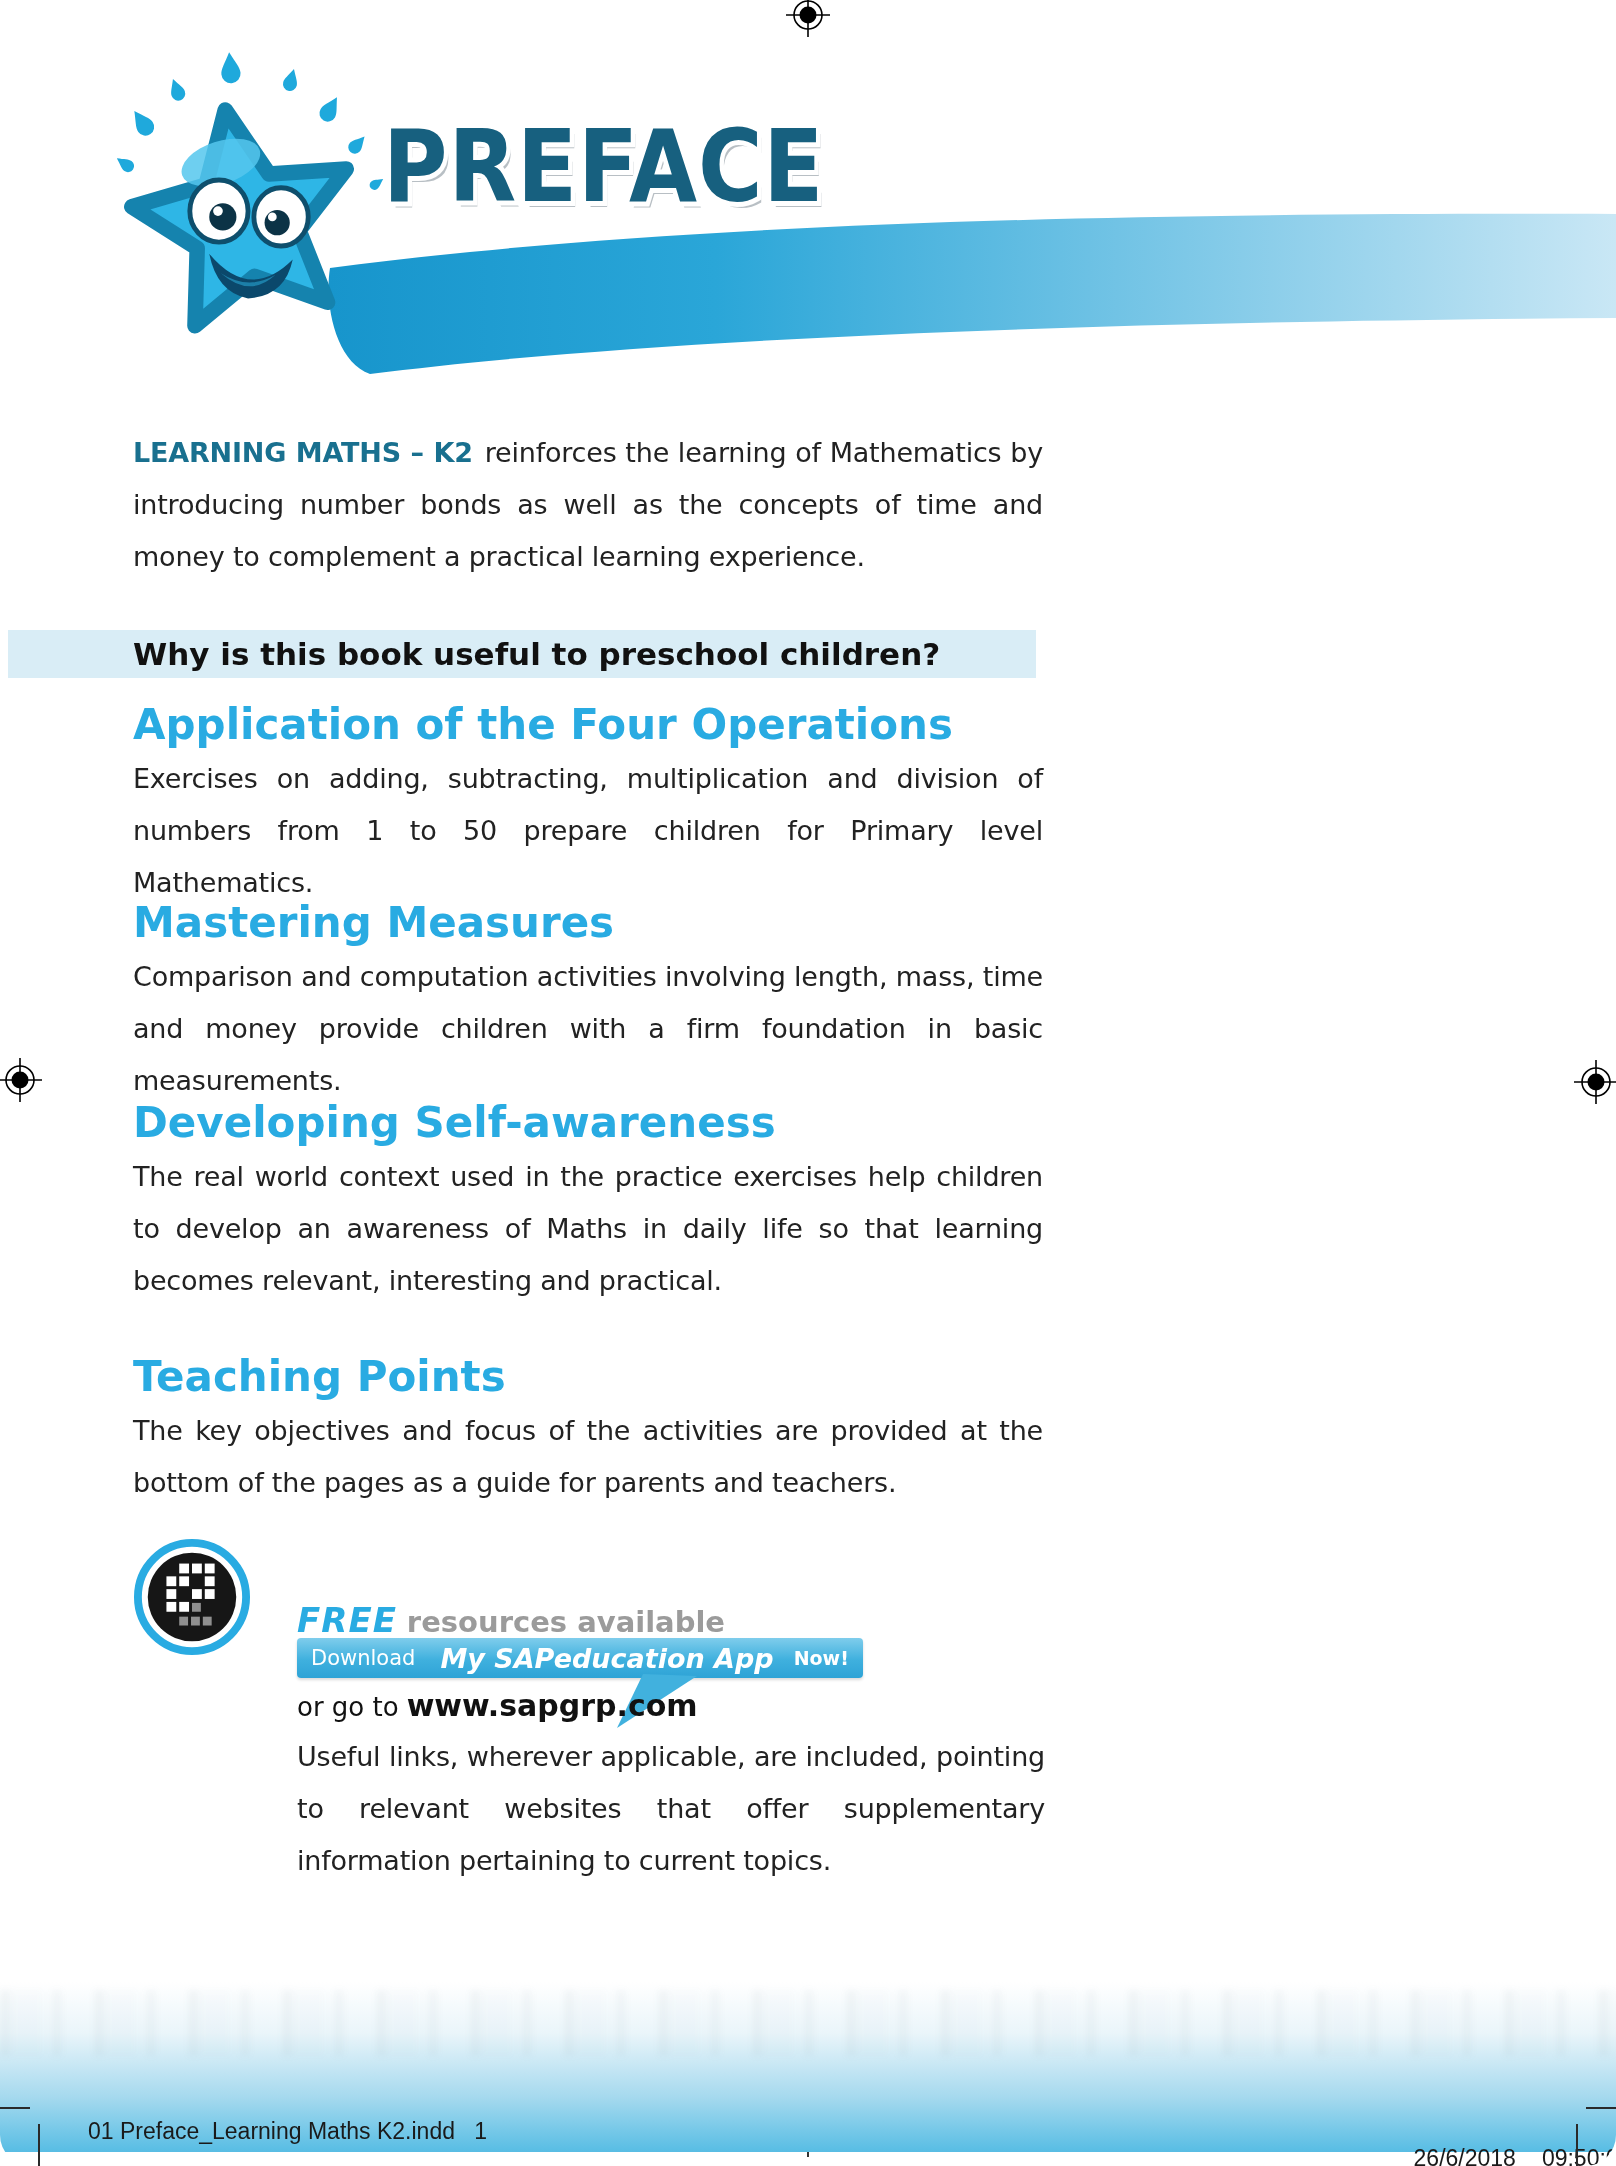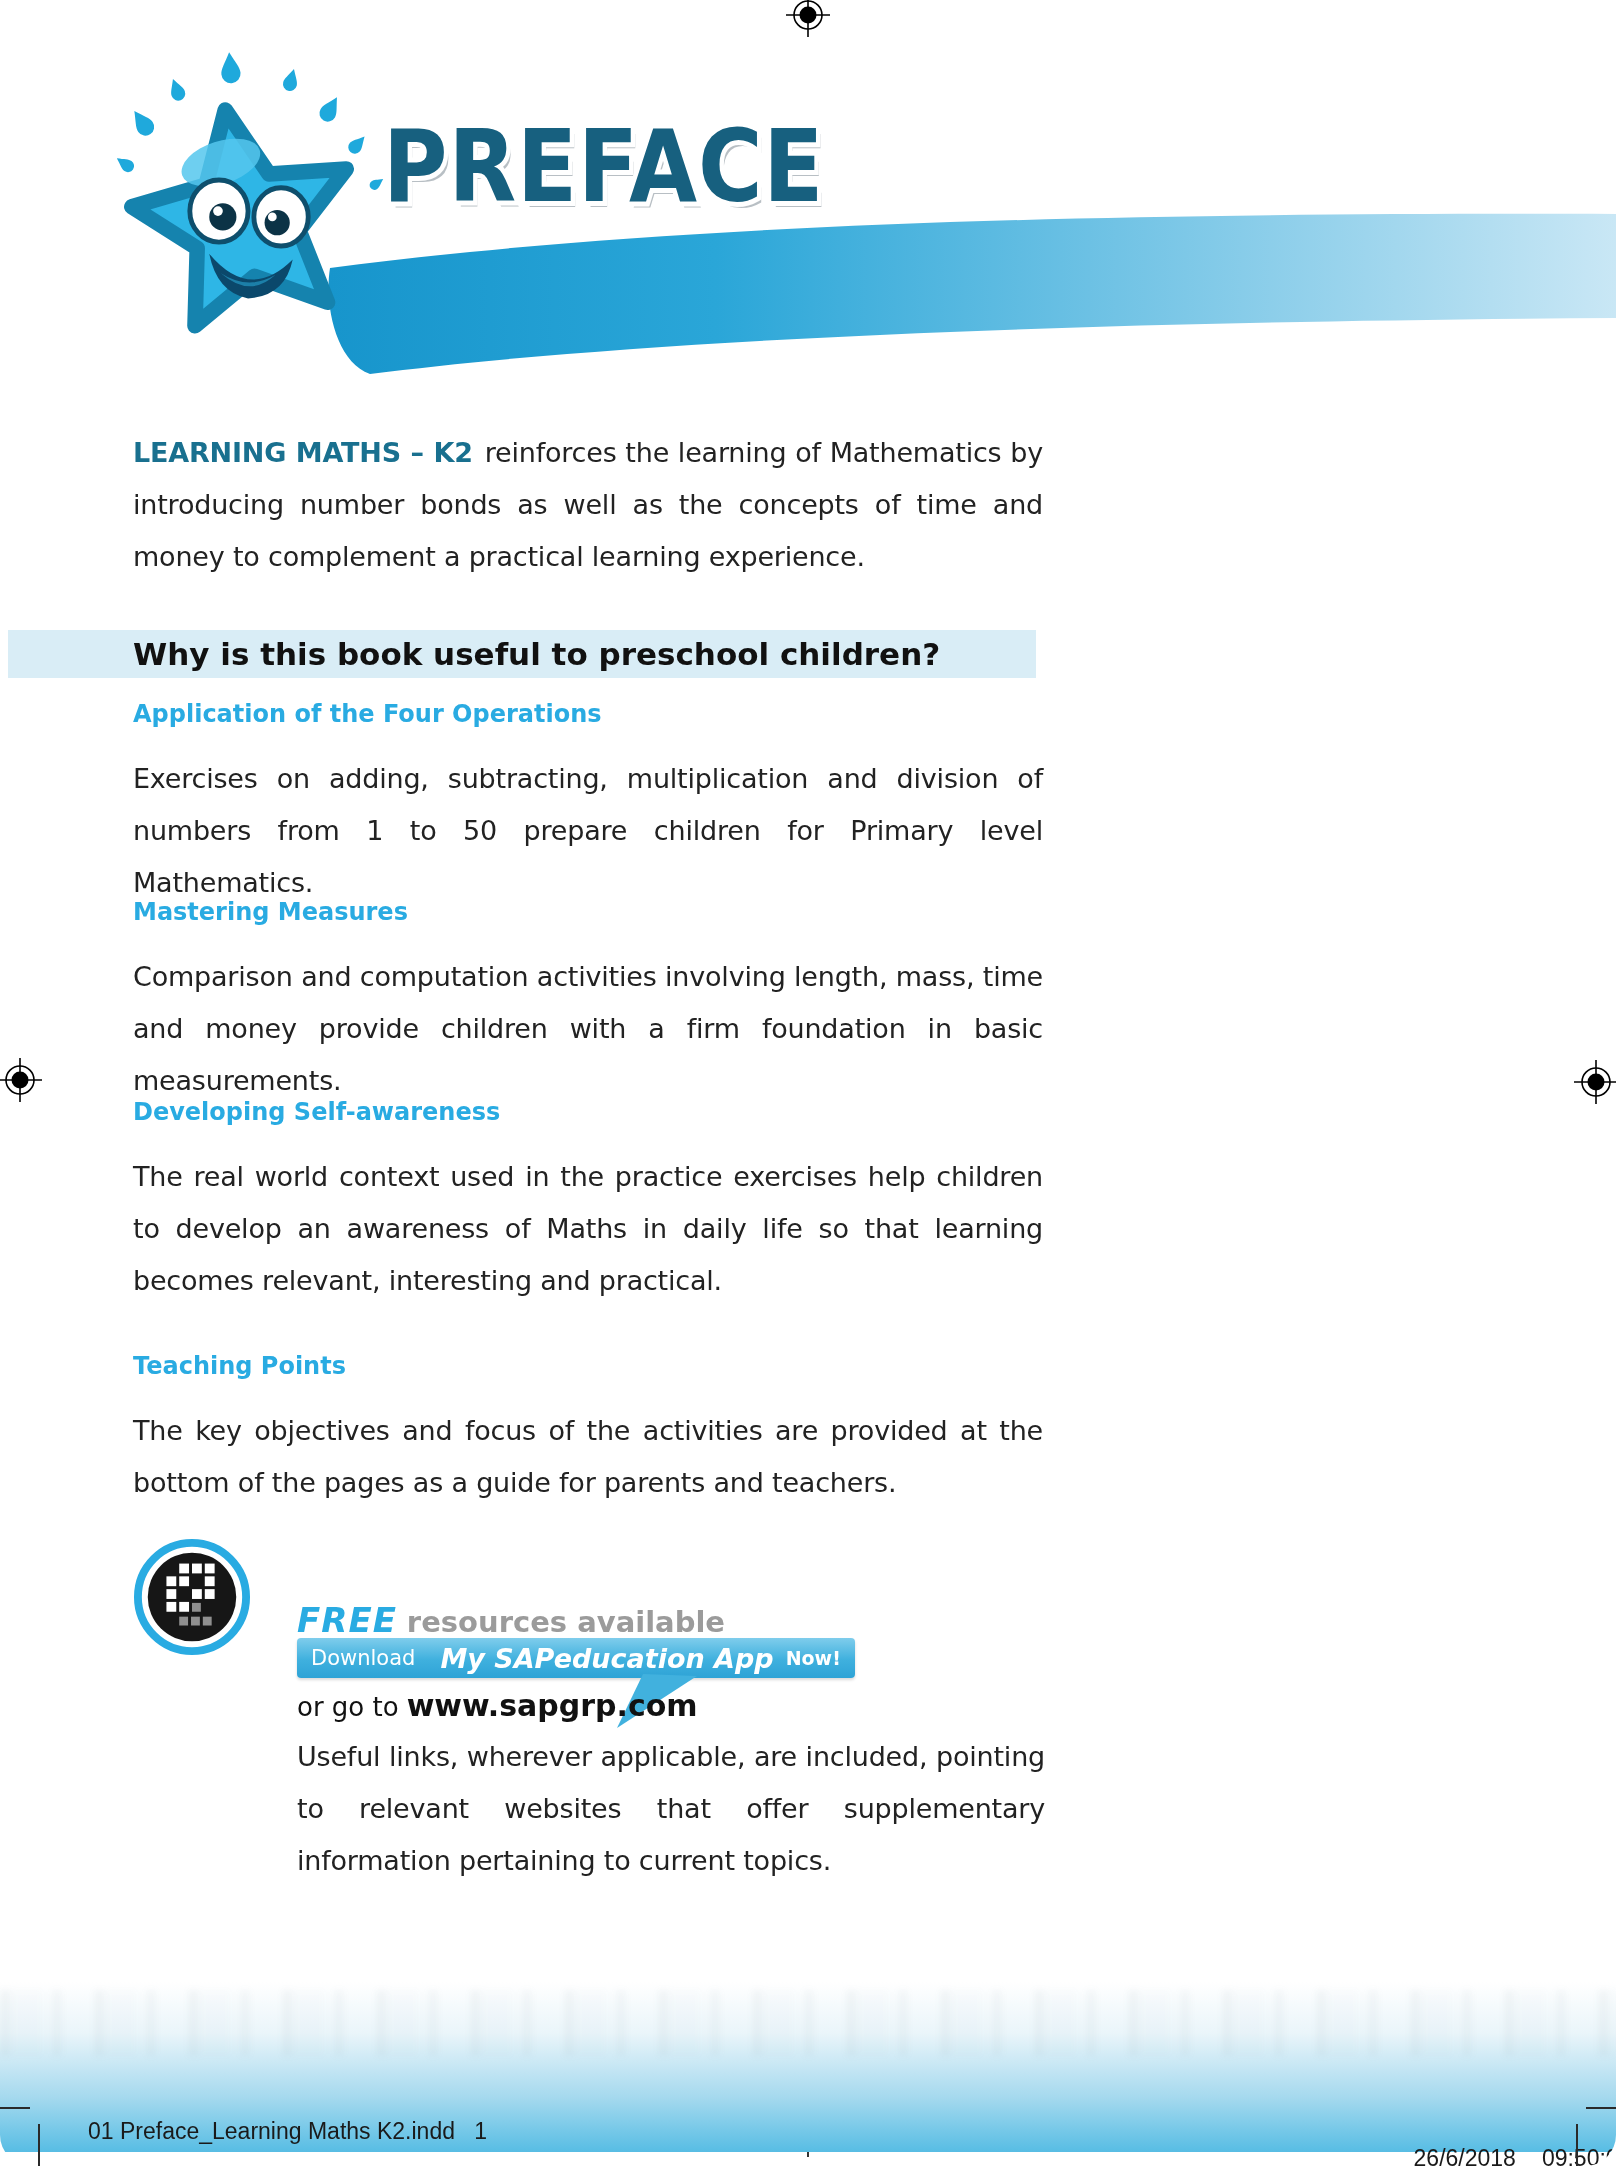--- a/index.html
+++ b/index.html
@@ -16,38 +16,38 @@
   .title-wrap{position:absolute;left:383px;top:108px;transform:scaleX(0.88);transform-origin:left top;}
   .title-back,.title-front{font-size:100px;font-weight:900;letter-spacing:1px;
         font-family:"DejaVu Sans","Liberation Sans",sans-serif;white-space:nowrap;}
   .title-back{position:absolute;left:0;top:0;color:#17607f;-webkit-text-stroke:10px #ffffff;
         text-shadow:5px 6px 0 rgba(125,138,148,0.55);}
   .title-front{position:relative;color:#17607f;}
 
   
   .body-text{font-size:27px;line-height:52px;color:#222222;text-align:justify;letter-spacing:-0.2px;}
   .lead{font-weight:bold;color:#19708f;padding-right:12px;}
-  .cyan-head{font-size:24px;font-weight:bold;color:#29abe2;margin:0;white-space:nowrap;}
+  .cyan-head{font-size:42px;font-weight:bold;color:#29abe2;margin:0;white-space:nowrap;}
   .qbanner{position:absolute;left:8px;top:630px;width:1028px;height:48px;background:#d9edf6;}
   .qbanner-text{position:absolute;left:125px;top:0;height:52px;line-height:48px;
         font-size:31px;font-weight:bold;color:#111;white-space:nowrap;}
 
   
   .el-logo{position:absolute;left:133px;top:1538px;width:118px;height:118px;}
   .el-title{position:absolute;left:295px;top:1540px;font-size:46px;font-weight:bold;color:#29abe2;
         letter-spacing:3px;white-space:nowrap;}
   .free-line{position:absolute;left:297px;top:1600px;white-space:nowrap;}
   .free-word{font-size:34px;font-weight:bold;font-style:italic;color:#29abe2;letter-spacing:1px;}
   .free-rest{font-size:29px;font-weight:bold;color:#9b9b9b;margin-left:10px;}
   .app-banner{position:absolute;left:297px;top:1638px;height:40px;padding:0 14px;border-radius:4px;
         background:linear-gradient(180deg,#7fcdec 0%,#3fb0de 55%,#2ea3d6 100%);
         display:inline-flex;align-items:center;white-space:nowrap;box-shadow:0 2px 3px rgba(0,0,0,0.15);}
   .ab-prefix{font-size:21px;color:#ffffff;margin-right:25px;}
   .ab-app{font-size:27px;color:#ffffff;font-weight:bold;font-style:italic;}
-  .ab-now{font-size:19px;color:#ffffff;font-weight:bold;margin-left:12px;}
+  .ab-now{font-size:19px;color:#ffffff;font-weight:bold;margin-left:20px;}
   .banner-tail{position:absolute;left:595px;top:1674px;width:110px;height:56px;}
   .goto-line{position:absolute;left:297px;top:1688px;white-space:nowrap;}
   .goto-prefix{font-size:26px;color:#111;}
   .goto-url{font-size:30px;font-weight:bold;color:#111;margin-left:8px;}
 
   
   .footer-grad{position:absolute;left:0;top:1982px;width:1616px;height:170px;
         background:linear-gradient(180deg,rgba(255,255,255,0) 0%,#eaf5fa 30%,#a5d9ee 68%,#57bde4 100%);}
   .footer-pattern{position:absolute;left:0;top:8px;width:100%;height:66px;opacity:0.55;filter:blur(3px);
         background:repeating-linear-gradient(90deg,rgba(120,140,150,0.12) 0 10px,rgba(120,140,150,0.04) 10px 42px,

